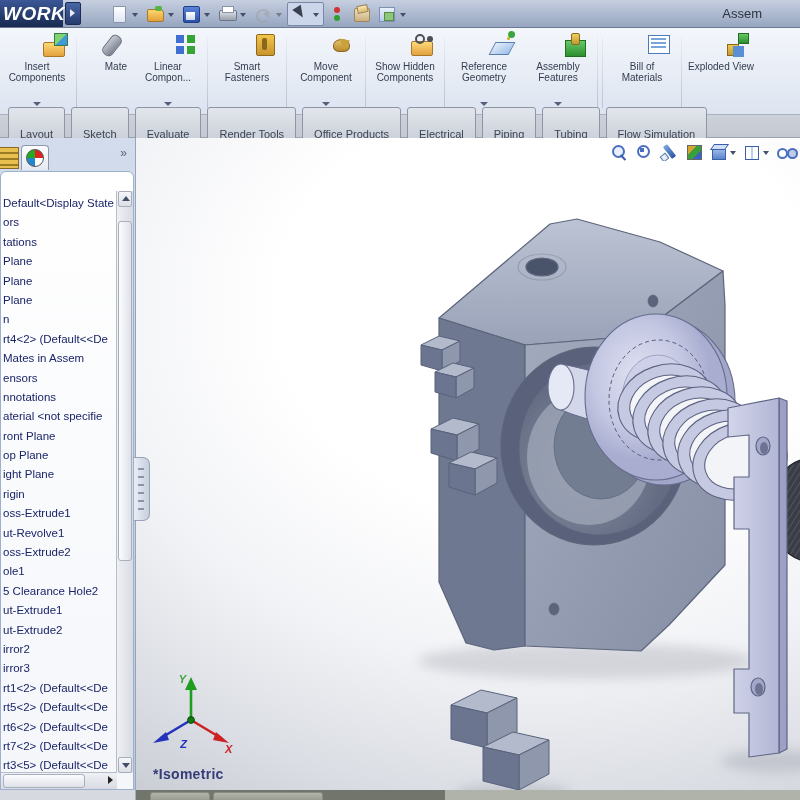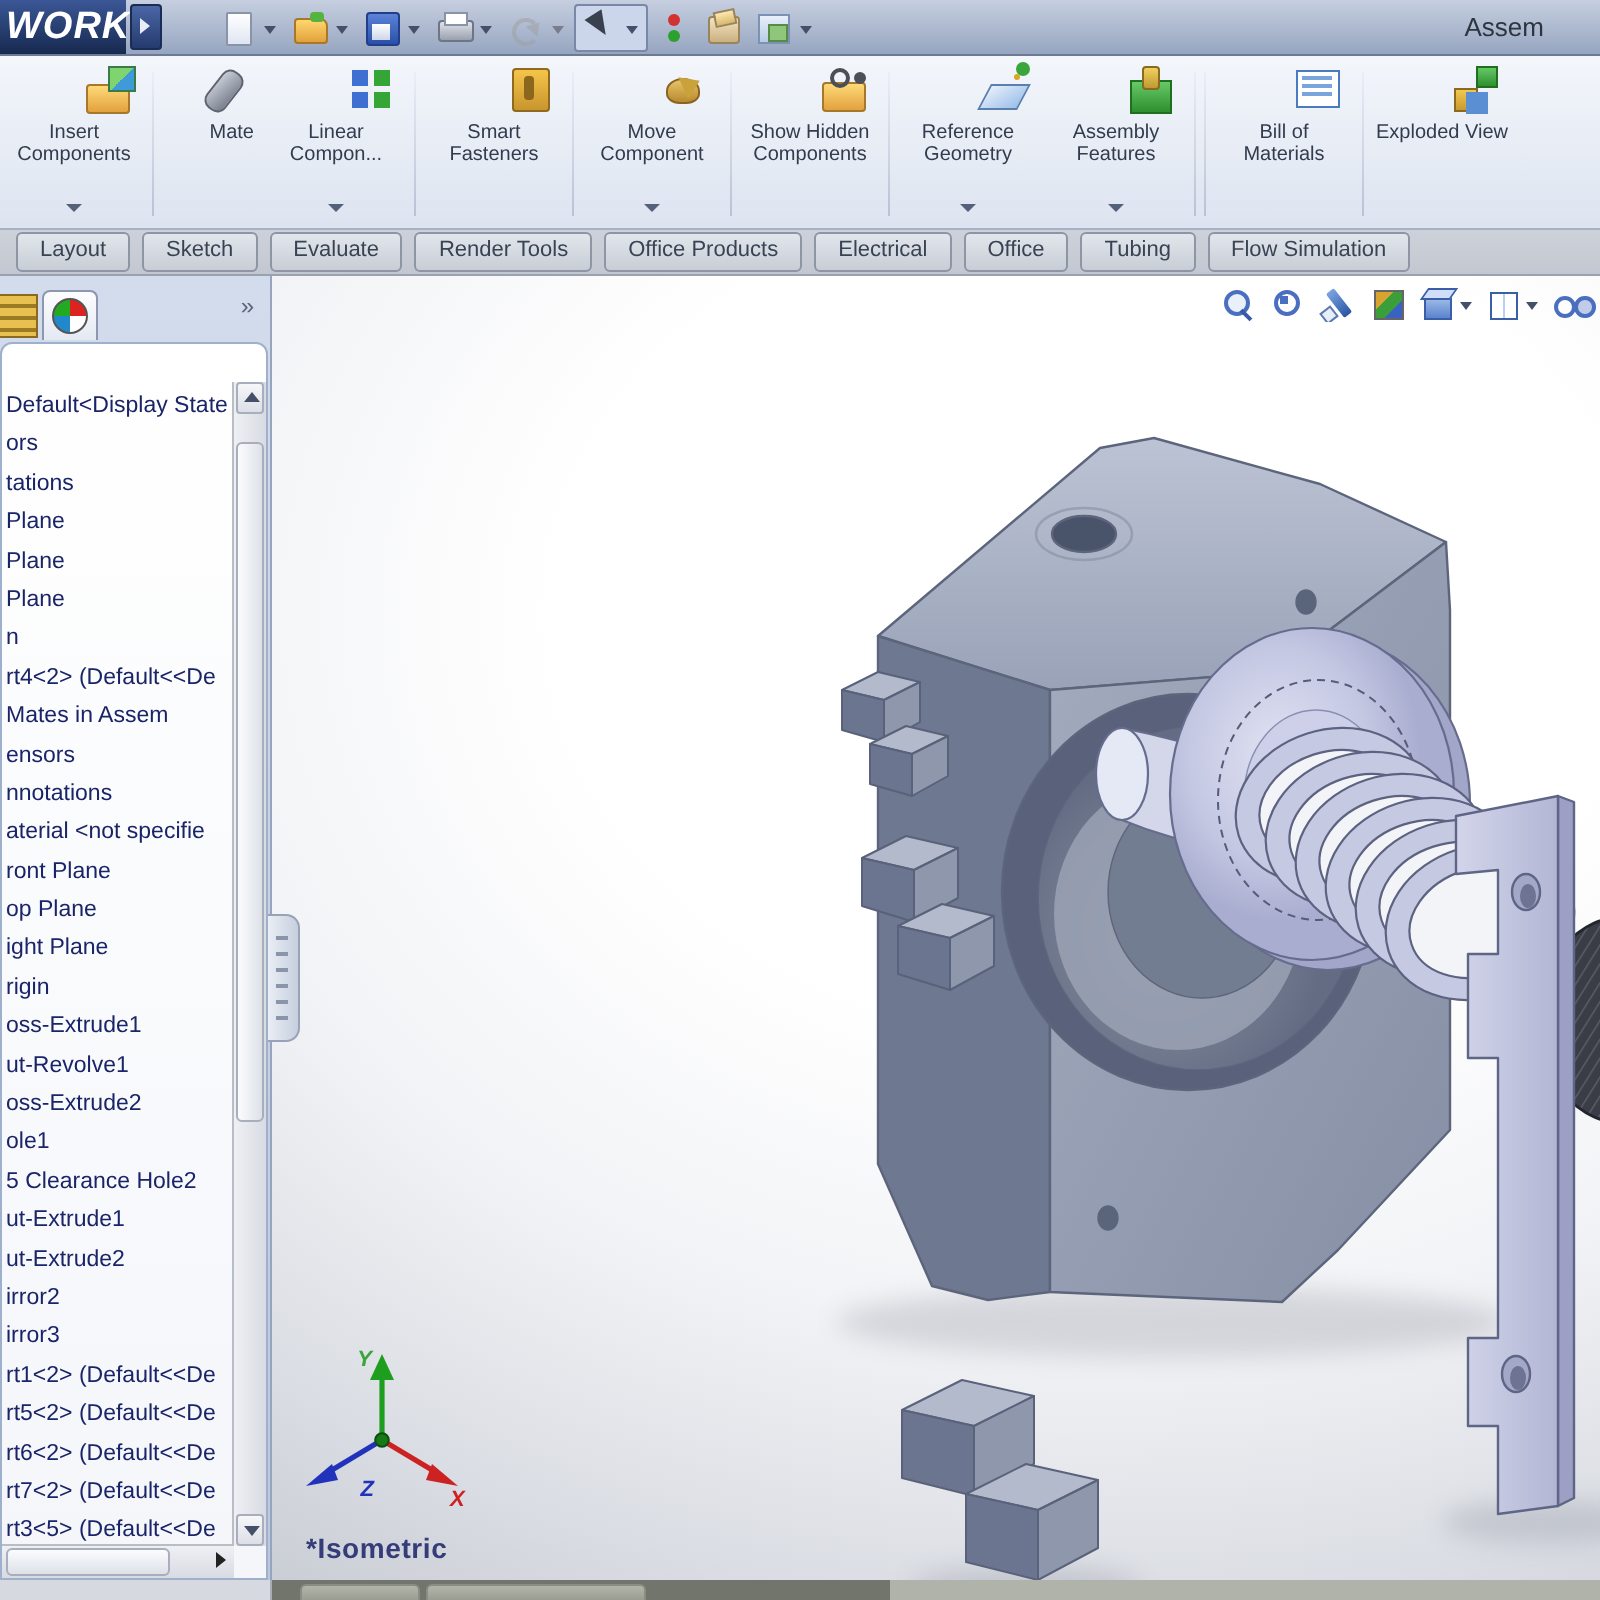--- a/index.html
+++ b/index.html
@@ -15,21 +15,21 @@
   .logo-arrow{width:14px;height:21px;margin:0 2px;background:linear-gradient(#4a66a4,#243b6e);
     border:1px solid #1a2c55;border-radius:2px;position:relative;}
   .logo-arrow::before{content:"";position:absolute;left:4px;top:6px;width:0;height:0;
     border:4px solid transparent;border-left:5px solid #e8ecf6;}
   .tb-icons{display:flex;align-items:center;margin-left:24px;gap:1px;}
   .tbi{display:flex;align-items:center;padding:1px 2px;border-radius:2px;}
   .tbi.boxed{background:#ccd6ea;border:1px solid #7a88a8;}
   .tbi.disabled{opacity:.55;filter:grayscale(.8);}
   .g{display:block;width:20px;height:20px;position:relative;}
   .dd{width:0;height:0;border:3px solid transparent;border-top:4px solid #44506a;margin:6px 2px 0 3px;}
-  .doc-name{margin-left:auto;padding-right:28px;font-size:13px;color:#2e3440;}
+  .doc-name{margin-left:auto;padding-right:38px;font-size:13px;color:#2e3440;}
 
   
   .new-document-icon::before{content:"";position:absolute;left:4px;top:2px;width:11px;height:15px;
     background:linear-gradient(#fff,#dfe6f2);border:1px solid #8a94a8;border-radius:1px;}
   .open-folder-icon::before{content:"";position:absolute;left:2px;top:5px;width:15px;height:11px;
     background:linear-gradient(#ffd76e,#e2a13c);border:1px solid #a8782a;border-radius:2px 4px 2px 2px;}
   .open-folder-icon::after{content:"";position:absolute;left:10px;top:2px;width:7px;height:5px;
     background:#57b33f;border-radius:2px;}
   .save-icon::before{content:"";position:absolute;left:2px;top:2px;width:15px;height:15px;
     background:linear-gradient(#5b83d8,#2a4fa8);border:1px solid #203f88;border-radius:2px;}
@@ -106,21 +106,21 @@
   .bill-of-materials-icon::after{content:"";position:absolute;left:6px;top:7px;width:15px;height:12px;
     background:repeating-linear-gradient(#7aa4dc 0 2px,#fff 2px 4px);}
   .exploded-view-icon::before{content:"";position:absolute;left:3px;top:13px;width:10px;height:10px;
     background:linear-gradient(#f0c850,#c89a30);border:1px solid #8a6a20;}
   .exploded-view-icon::after{content:"";position:absolute;right:5px;top:2px;width:9px;height:9px;
     background:linear-gradient(#66c866,#2e8f2e);border:1px solid #1f6f1f;box-shadow:-5px 13px 0 #5a8fd4;}
 
   
   .tabbar{height:22px;flex:none;display:flex;align-items:center;gap:6px;padding-left:8px;
     background:linear-gradient(#cdd2da,#c2c7d1);border-bottom:1px solid #9aa2b0;}
-  .tab{font-size:11px;color:#3a4354;padding:2px 11px 3px;border:1px solid #8e96a6;border-radius:3px;
+  .tab{font-size:11px;color:#3a4354;padding:20px 11px 3px;border:1px solid #8e96a6;border-radius:3px;
     background:linear-gradient(#e2e6ec,#c8cdd6);line-height:13px;}
 
   
   .main{flex:1;display:flex;position:relative;min-height:0;}
 
   .leftpanel{width:135px;flex:none;display:flex;flex-direction:column;
     background:linear-gradient(#d3dcec,#bcc8de);border-right:1px solid #98a4bc;}
   .panel-header{height:32px;flex:none;display:flex;align-items:flex-end;position:relative;}
   .fm-tab-icon{width:18px;height:20px;margin:0 2px 1px 0;
     background:repeating-linear-gradient(#e8c050 0 4px,#9a7a22 4px 6px);border:1px solid #8a6a20;border-left:none;}
@@ -343,21 +343,21 @@
       <div class="tab">Sketch</div>
 
       <div class="tab">Evaluate</div>
 
       <div class="tab">Render Tools</div>
 
       <div class="tab">Office Products</div>
 
       <div class="tab">Electrical</div>
 
-      <div class="tab">Office</div>
+      <div class="tab">Piping</div>
 
       <div class="tab">Tubing</div>
 
       <div class="tab">Flow Simulation</div>
     </div>
 
   <div class="main">
 
     <div class="leftpanel">
       <div class="panel-header">

